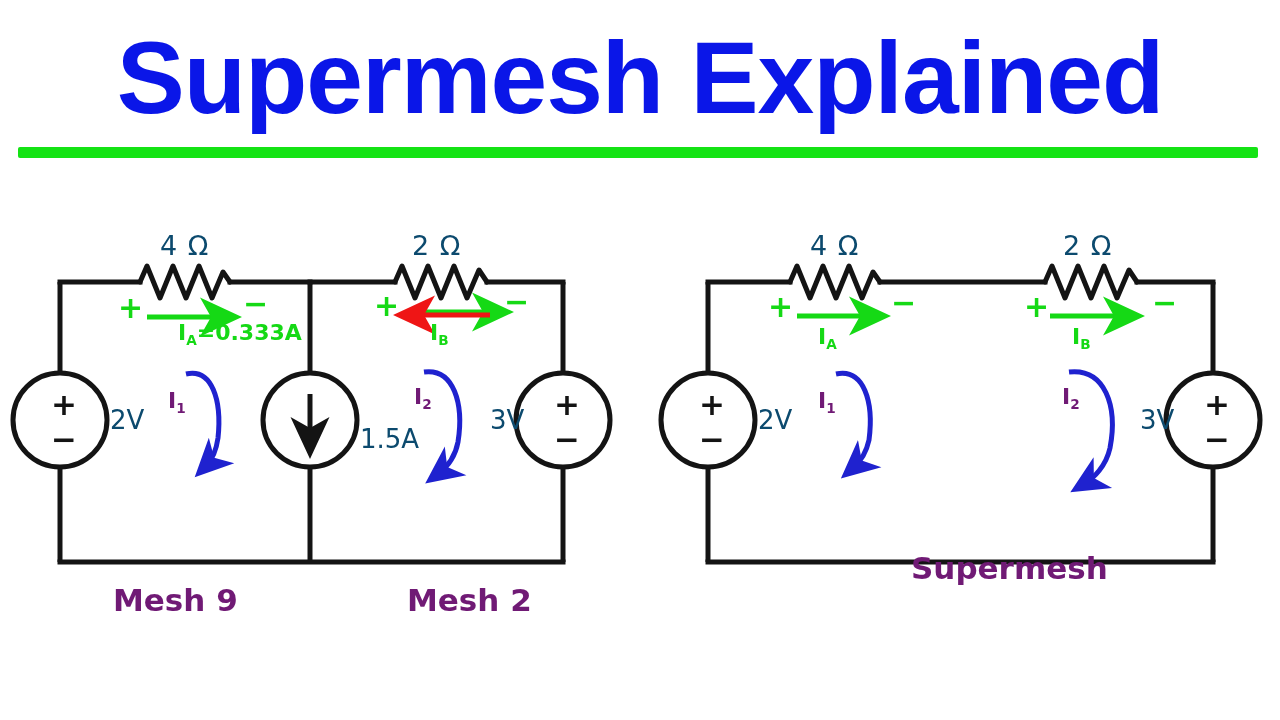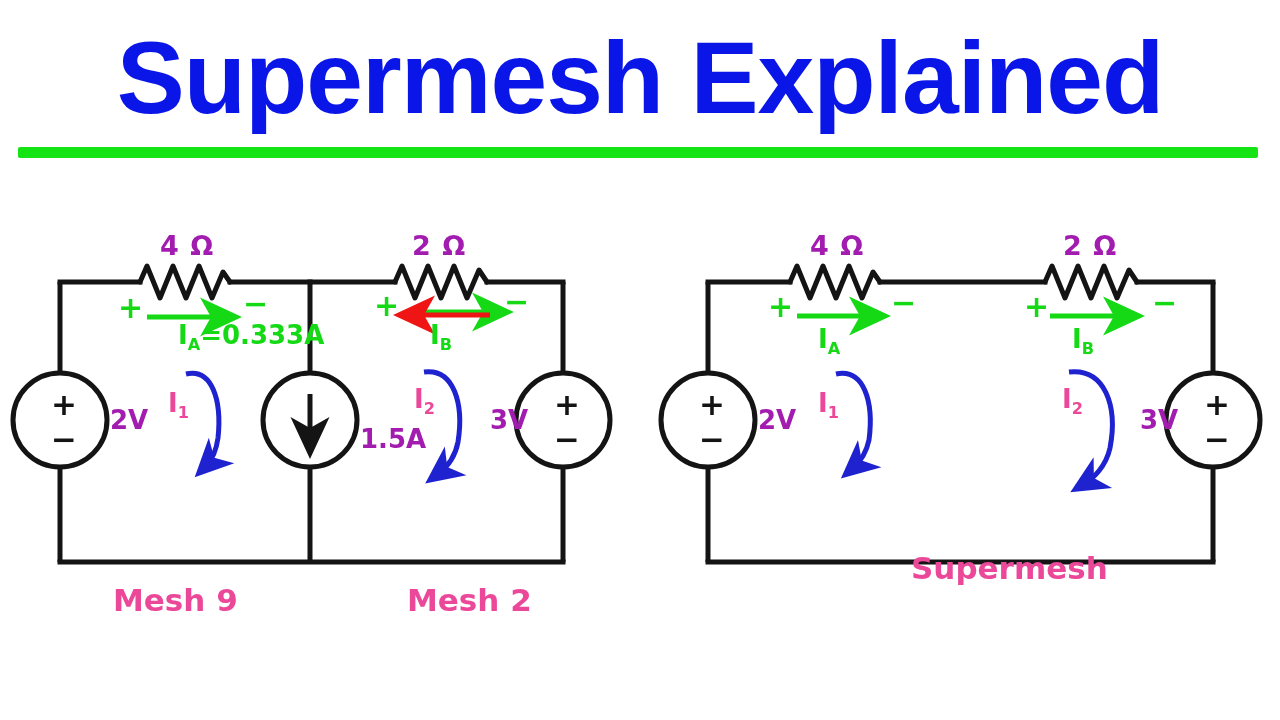--- a/index.html
+++ b/index.html
@@ -64,46 +64,46 @@
     pointer-events: none;
   }
 
   
   .lbl {
     position: absolute;
     white-space: nowrap;
     line-height: 1;
   }
   .lbl-black {
-    color: #a21caf;
-    font-family: "DejaVu Sans", sans-serif;
-    font-weight: bold;
+    color: #0c4a6e;
+    font-family: "DejaVu Sans", sans-serif;
+    font-weight: normal;
   }
   .lbl-green {
     color: #15d915;
     font-family: "DejaVu Sans", sans-serif;
     font-weight: bold;
   }
   .lbl-red {
     color: #ef1515;
     font-family: "DejaVu Sans", sans-serif;
     font-weight: bold;
   }
   .lbl-blue {
-    color: #ec4899;
+    color: #701a75;
     font-family: "DejaVu Sans", sans-serif;
     font-weight: bold;
   }
   .sub {
     font-size: 0.62em;
     vertical-align: sub;
   }
   .ohm-lbl { font-size: 27px; letter-spacing: 1px; }
   .src-lbl { font-size: 26px; }
-  .cur-lbl { font-size: 26px; }
+  .cur-lbl { font-size: 22px; }
   .mesh-lbl { font-size: 31px; }
   .pol { font-size: 30px; font-weight: bold; }
   .pm-in { font-size: 31px; font-weight: bold; color:#141414;
            font-family: "DejaVu Sans", sans-serif; }
 </style>
 </head>
 <body>
 
 <div id="stage">
 

